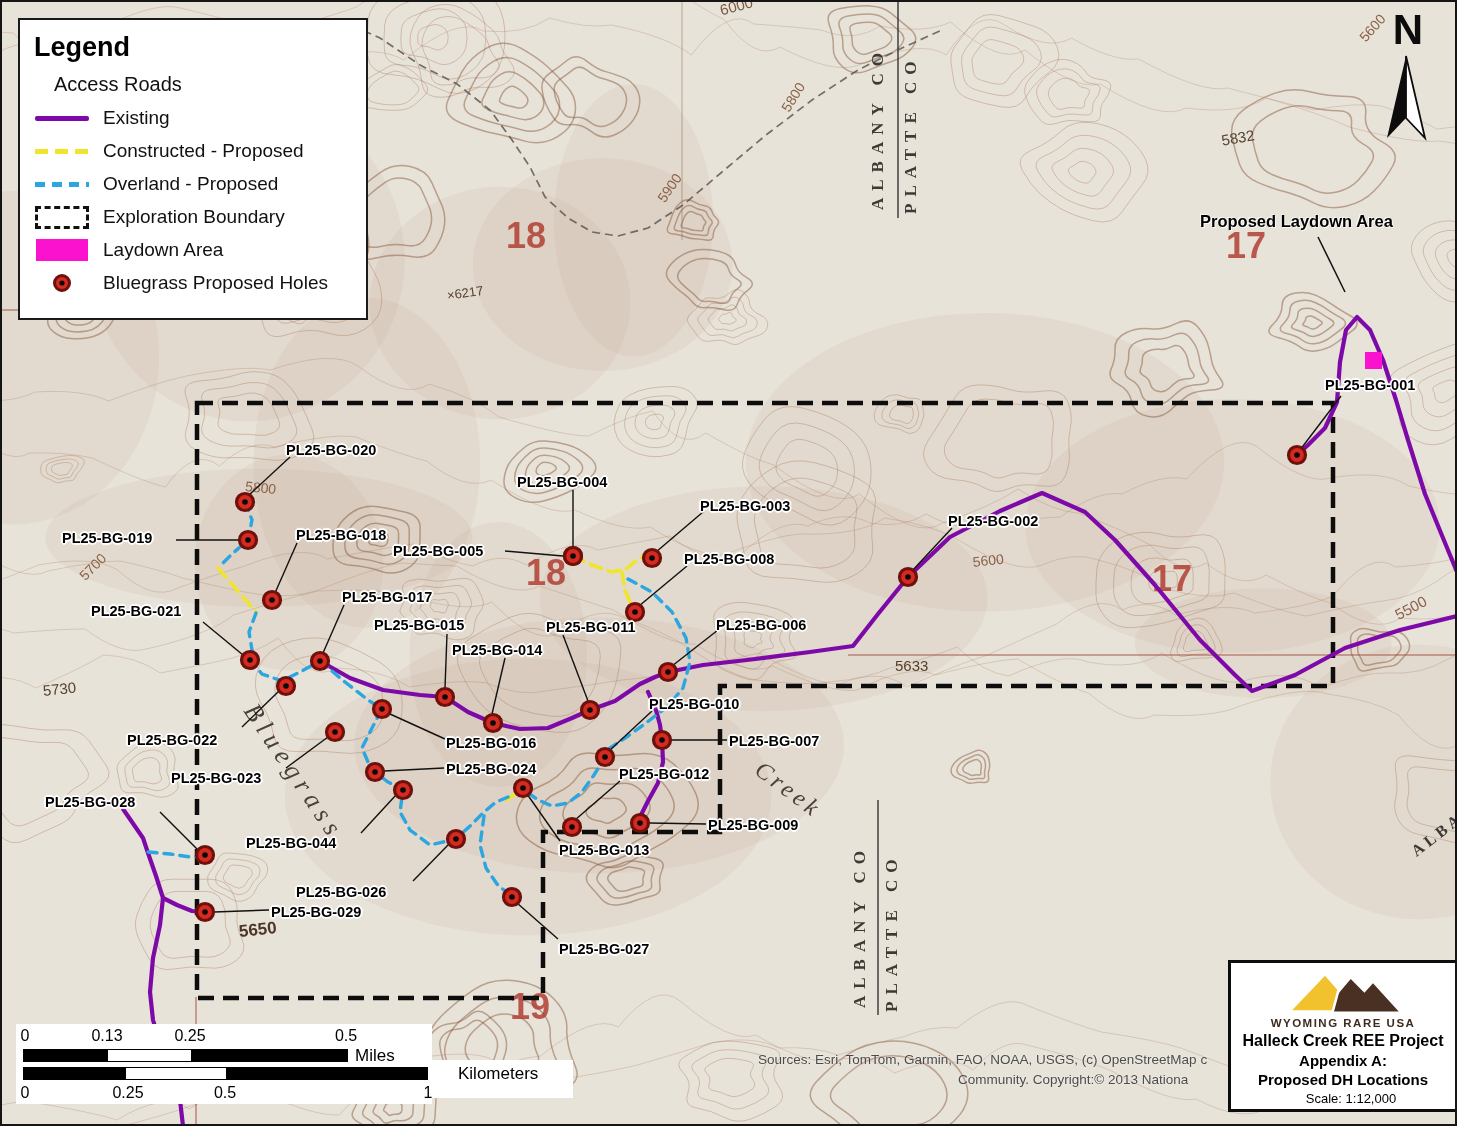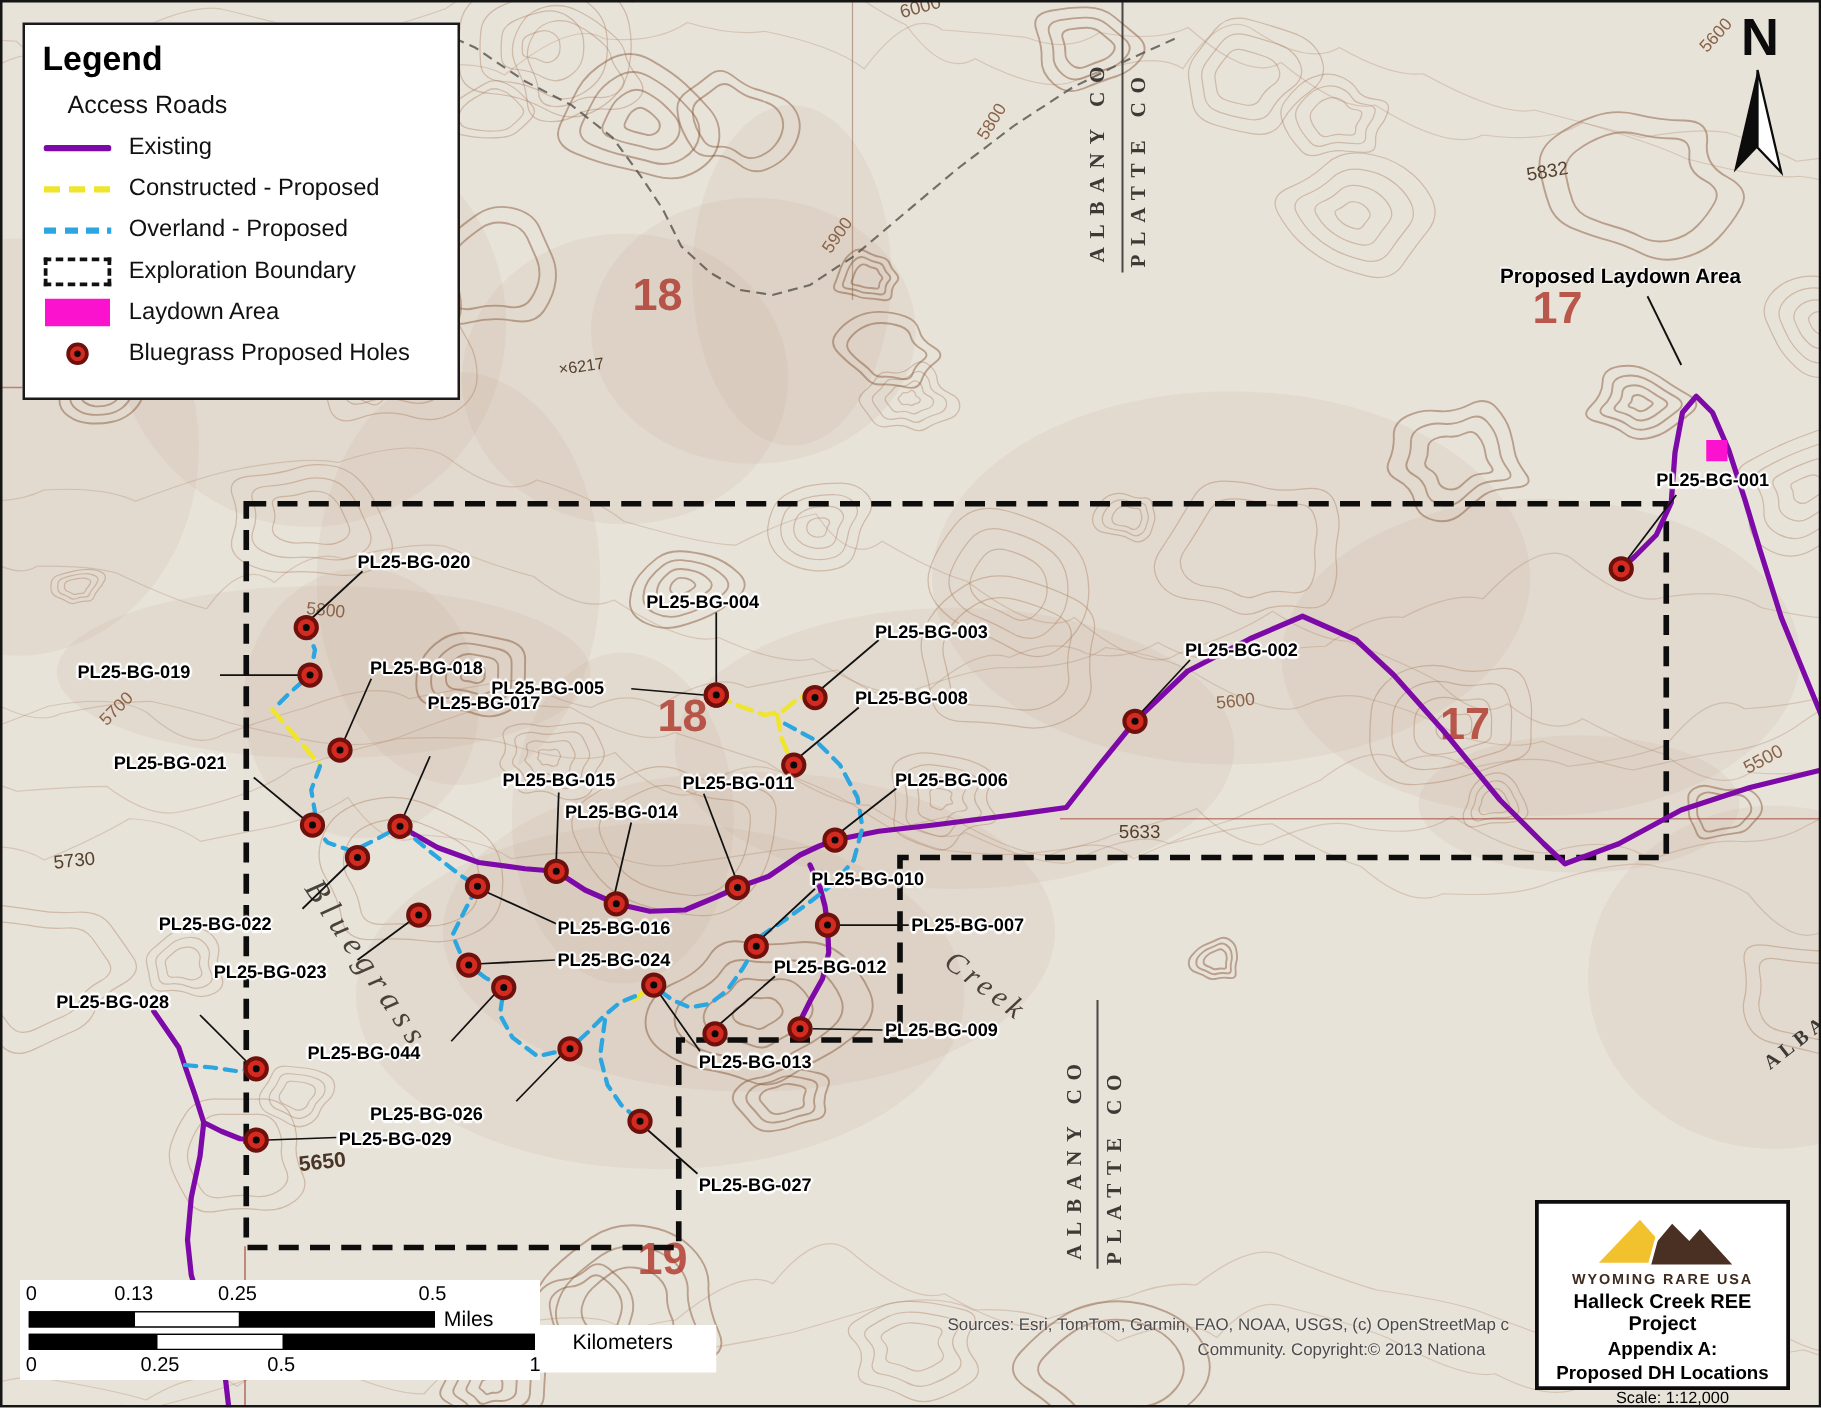--- a/index.html
+++ b/index.html
@@ -43,21 +43,21 @@
   .sb-tick{position:absolute;transform:translateX(-50%);font-size:16px;}
   .sb-unit{position:absolute;font-size:17px;}
   .sb-bar{position:absolute;background:#000;border:1px solid #000;box-sizing:border-box;height:13px;}
   .sb-white{position:absolute;top:0;bottom:0;background:#fff;}
 
   
   .credit{position:absolute;z-index:4;font-size:13.5px;color:#4b4b4b;white-space:nowrap;
      text-shadow:0 0 2px rgba(255,255,255,.8);}
 
   
-  .infobox{position:absolute;left:1228px;top:960px;width:204px;height:152px;background:#fff;
+  .infobox{position:absolute;left:1228px;top:960px;width:230px;height:152px;background:#fff;
      border:3px solid #0d0d0d;z-index:6;box-sizing:border-box;text-align:center;padding-top:4px;}
   .ib-org{font-size:11.5px;font-weight:bold;letter-spacing:1.5px;color:#3e2b20;margin-top:-2px;}
   .ib-title{font-size:16px;font-weight:bold;color:#000;margin-top:3px;}
   .ib-line{font-size:15px;font-weight:bold;color:#000;margin-top:2px;}
   .ib-scale{font-size:13px;color:#000;margin-top:3px;margin-left:16px;}
 </style>
 </head>
 <body>
 
 <div id="stage">
@@ -452,23 +452,23 @@
       <div class="holelabel" style="left: 393px; top: 543px;">PL25-BG-005</div>
       <div class="holelabel" style="left: 716px; top: 617px;">PL25-BG-006</div>
       <div class="holelabel" style="left: 729px; top: 733px;">PL25-BG-007</div>
       <div class="holelabel" style="left: 684px; top: 551px;">PL25-BG-008</div>
       <div class="holelabel" style="left: 708px; top: 817px;">PL25-BG-009</div>
       <div class="holelabel" style="left: 649px; top: 696px;">PL25-BG-010</div>
       <div class="holelabel" style="left: 534px; top: 619px; padding-left: 12px;">PL25-BG-011</div>
       <div class="holelabel" style="left: 619px; top: 766px;">PL25-BG-012</div>
       <div class="holelabel" style="left: 559px; top: 842px;">PL25-BG-013</div>
       <div class="holelabel" style="left: 452px; top: 642px;">PL25-BG-014</div>
-      <div class="holelabel" style="left: 402px; top: 617px;">PL25-BG-015</div>
+      <div class="holelabel" style="left: 374px; top: 617px;">PL25-BG-015</div>
       <div class="holelabel" style="left: 446px; top: 735px;">PL25-BG-016</div>
-      <div class="holelabel" style="left: 342px; top: 555px;">PL25-BG-017</div>
+      <div class="holelabel" style="left: 342px; top: 589px;">PL25-BG-017</div>
       <div class="holelabel" style="left: 296px; top: 527px;">PL25-BG-018</div>
       <div class="holelabel" style="left: 62px; top: 530px;">PL25-BG-019</div>
       <div class="holelabel" style="left: 286px; top: 442px;">PL25-BG-020</div>
       <div class="holelabel" style="left: 91px; top: 603px;">PL25-BG-021</div>
       <div class="holelabel" style="left: 127px; top: 732px;">PL25-BG-022</div>
       <div class="holelabel" style="left: 171px; top: 770px;">PL25-BG-023</div>
       <div class="holelabel" style="left: 446px; top: 761px;">PL25-BG-024</div>
       <div class="holelabel" style="left: 246px; top: 835px;">PL25-BG-044</div>
       <div class="holelabel" style="left: 296px; top: 884px;">PL25-BG-026</div>
       <div class="holelabel" style="left: 559px; top: 941px;">PL25-BG-027</div>

